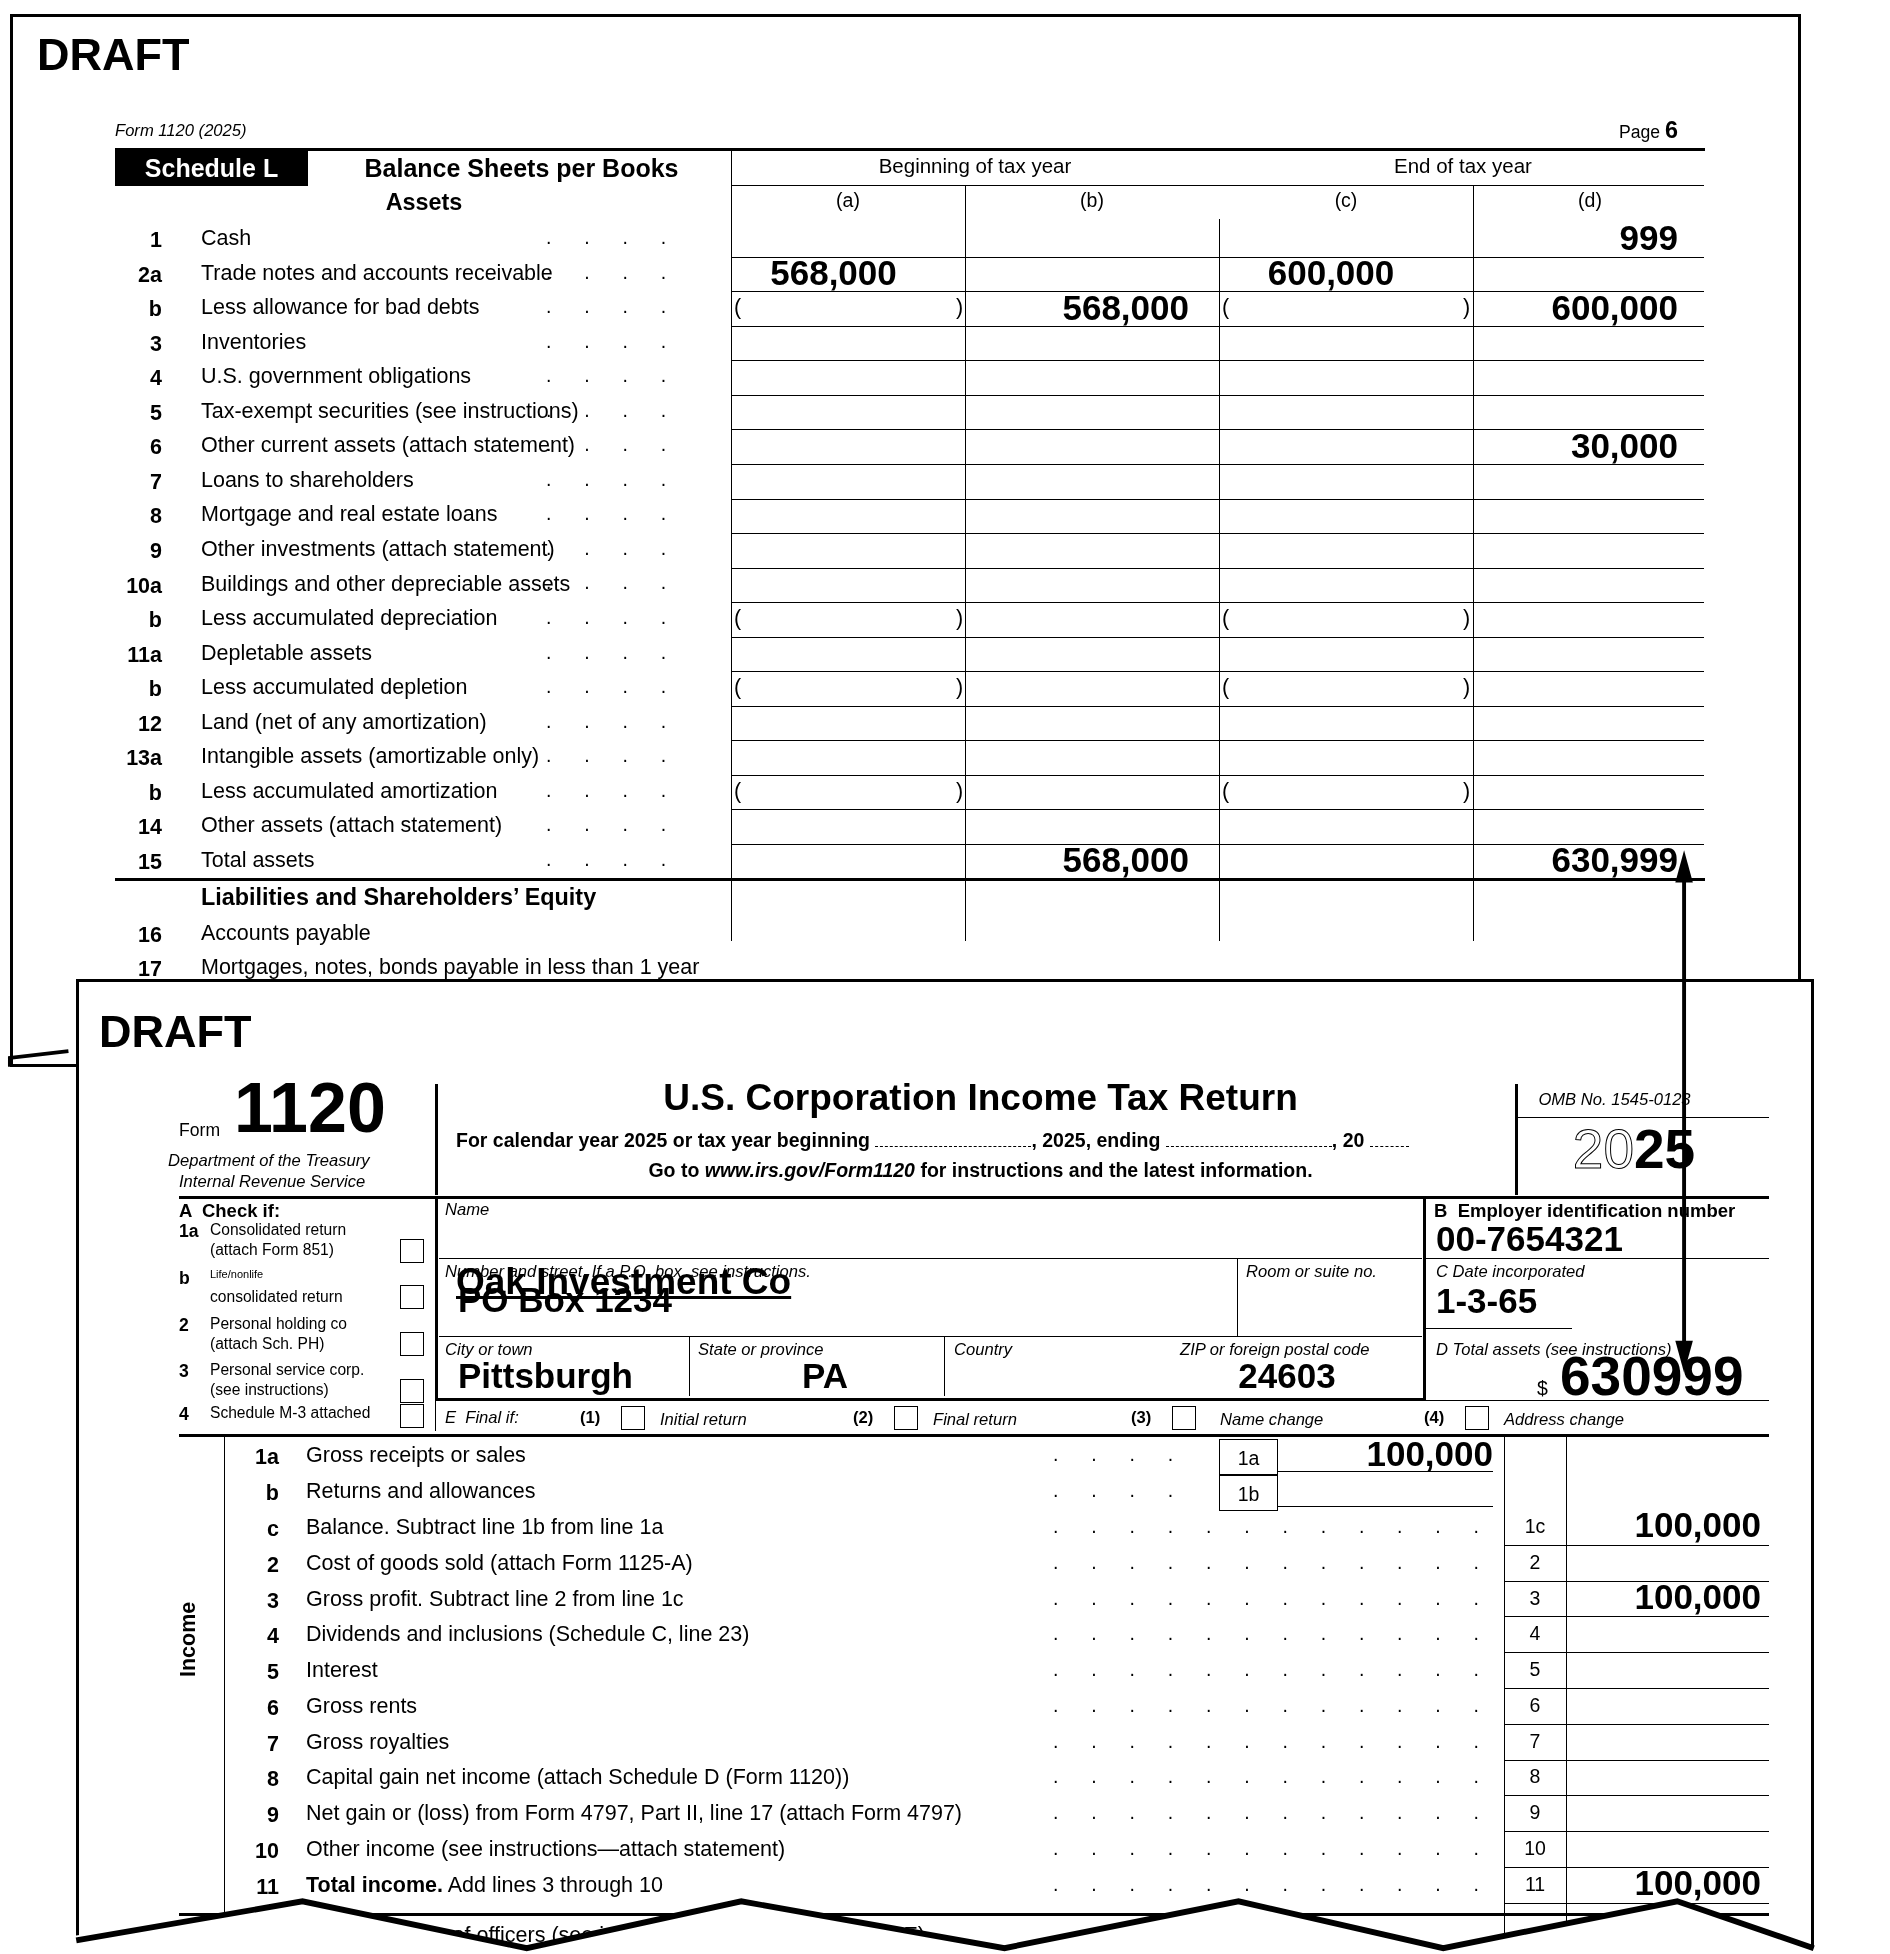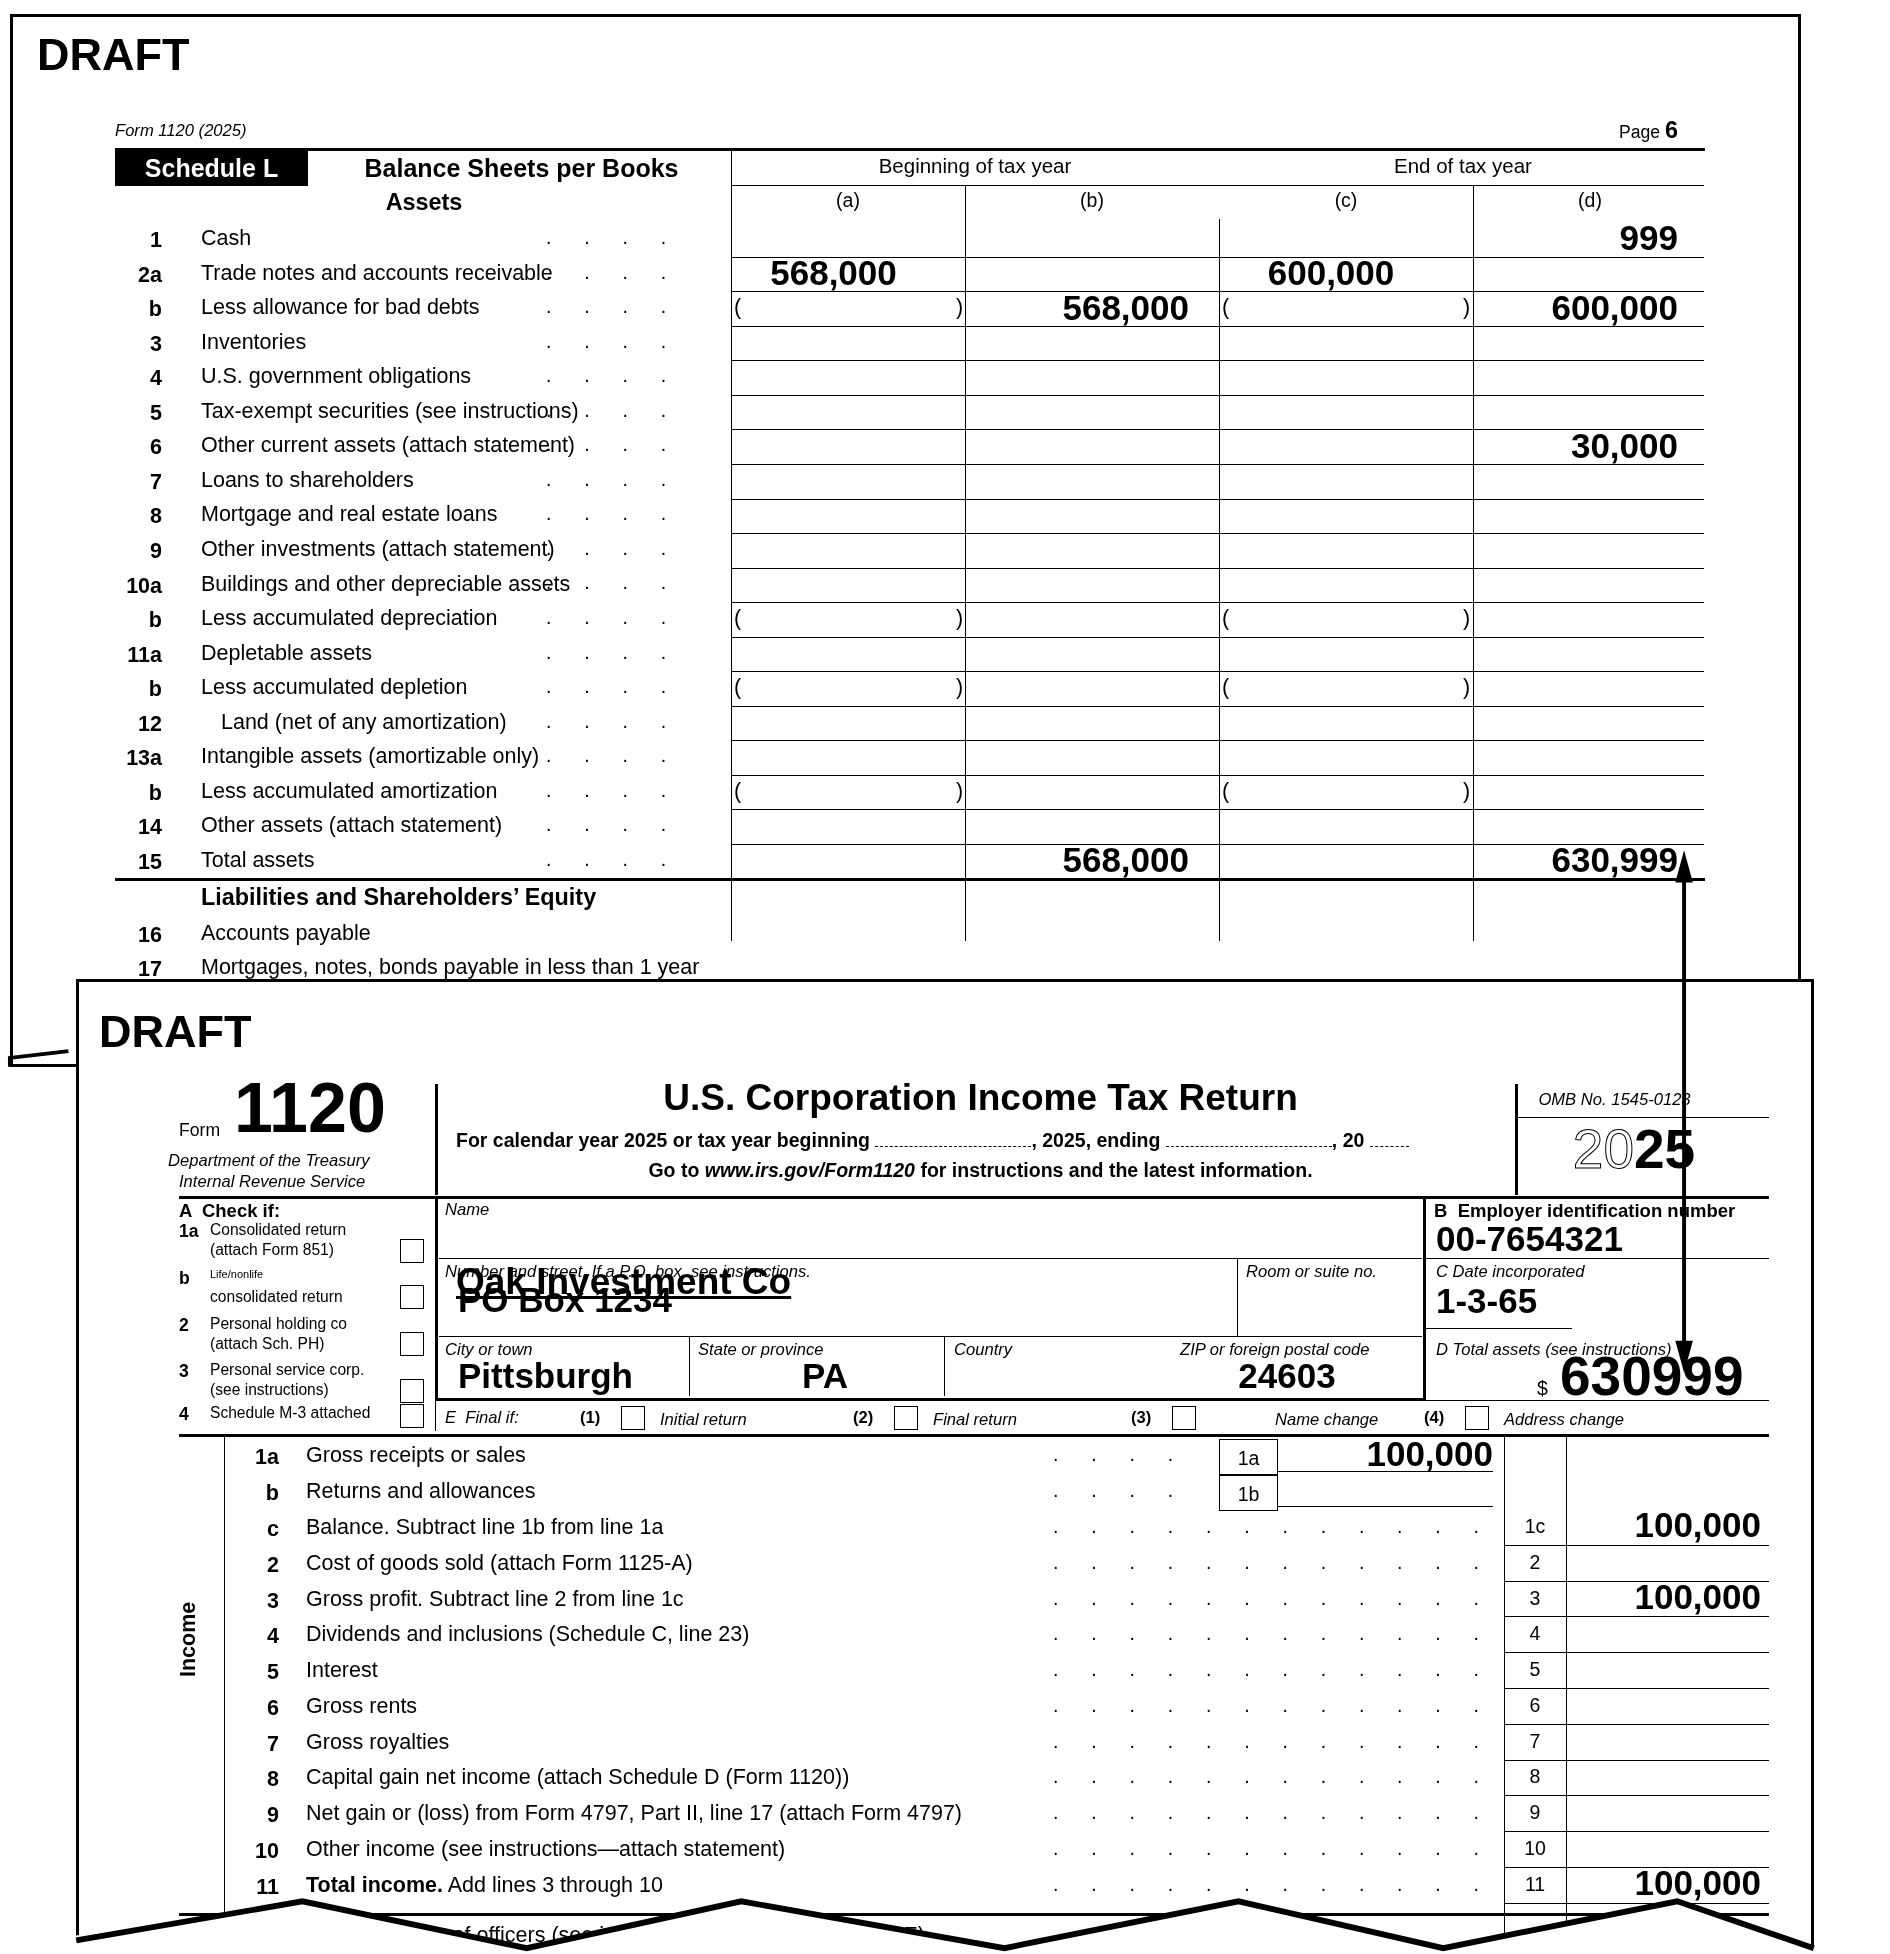--- a/index.html
+++ b/index.html
@@ -200,21 +200,21 @@
     <div class="abs val" style="left: 731px; top: 667px; width: 205px; text-align: center;"></div>
     <div class="abs val" style="left: 965px; top: 667px; width: 224px; text-align: right;"></div>
     <div class="abs val" style="left: 1219px; top: 667px; width: 224px; text-align: center;"></div>
     <div class="abs val" style="left: 1473px; top: 667px; width: 205px; text-align: right;"></div>
     <div class="paren" style="left: 734px; top: 675px;">(</div>
     <div class="paren" style="left: 956px; top: 675px;">)</div>
     <div class="paren" style="left: 1222px; top: 675px;">(</div>
     <div class="paren" style="left: 1463px; top: 675px;">)</div>
     <div class="abs" style="left: 115px; top: 708px;">
       <span class="num" style="position:absolute;left:0;top:3.9px;">12</span>
-      <span class="lbl" style="position:absolute;left:86px;top:2px;margin-left:20px;">Land (net of any amortization)</span>
+      <span class="lbl" style="position:absolute;left:86px;top:2px;">Land (net of any amortization)</span>
     </div>
     <div class="dots" style="left: 546px; top: 710px; width: 146px;">. . . . . . . .</div>
     <div class="hline" style="left: 731px; top: 740px; width: 973px;"></div>
     <div class="abs val" style="left: 731px; top: 702px; width: 205px; text-align: center;"></div>
     <div class="abs val" style="left: 965px; top: 702px; width: 224px; text-align: right;"></div>
     <div class="abs val" style="left: 1219px; top: 702px; width: 224px; text-align: center;"></div>
     <div class="abs val" style="left: 1473px; top: 702px; width: 205px; text-align: right;"></div>
     <div class="abs" style="left: 115px; top: 742px;">
       <span class="num" style="position:absolute;left:0;top:3.9px;">13a</span>
       <span class="lbl" style="position:absolute;left:86px;top:2px;">Intangible assets (amortizable only)</span>
@@ -370,21 +370,21 @@
 <div id="e-items">
     <div class="abs small" style="left: 445px; top: 1408px; white-space: pre;">E  Final if:</div>
     <b class="abs" style="left: 580px; top: 1408px; font-size: 16.6px;">(1)</b>
     <div class="chk" style="left: 621px; top: 1406px;"></div>
     <div class="abs small" style="left: 660px; top: 1410px; white-space: nowrap;">Initial return</div>
     <b class="abs" style="left: 853px; top: 1408px; font-size: 16.6px;">(2)</b>
     <div class="chk" style="left: 894px; top: 1406px;"></div>
     <div class="abs small" style="left: 933px; top: 1410px; white-space: nowrap;">Final return</div>
     <b class="abs" style="left: 1131px; top: 1408px; font-size: 16.6px;">(3)</b>
     <div class="chk" style="left: 1172px; top: 1406px;"></div>
-    <div class="abs small" style="left: 1275px; top: 1410px; white-space: nowrap;">Name change</div>
+    <div class="abs small" style="left: 1220px; top: 1410px; white-space: nowrap;">Name change</div>
     <b class="abs" style="left: 1424px; top: 1408px; font-size: 16.6px;">(4)</b>
     <div class="chk" style="left: 1465px; top: 1406px;"></div>
     <div class="abs small" style="left: 1504px; top: 1410px; white-space: nowrap;">Address change</div>
   </div>
 <div class="hline" style="left:179px; top:1434px; width:1590px; height:2.9px;"></div>
 
 <div class="abs" style="left:176px; top:1677px; font-weight:bold; font-size:21.5px; transform:rotate(-90deg); transform-origin:left top;">Income</div>
 <div class="vline" style="left:224px; top:1437px; height:518px;"></div>
 
 <div id="income-rows">

